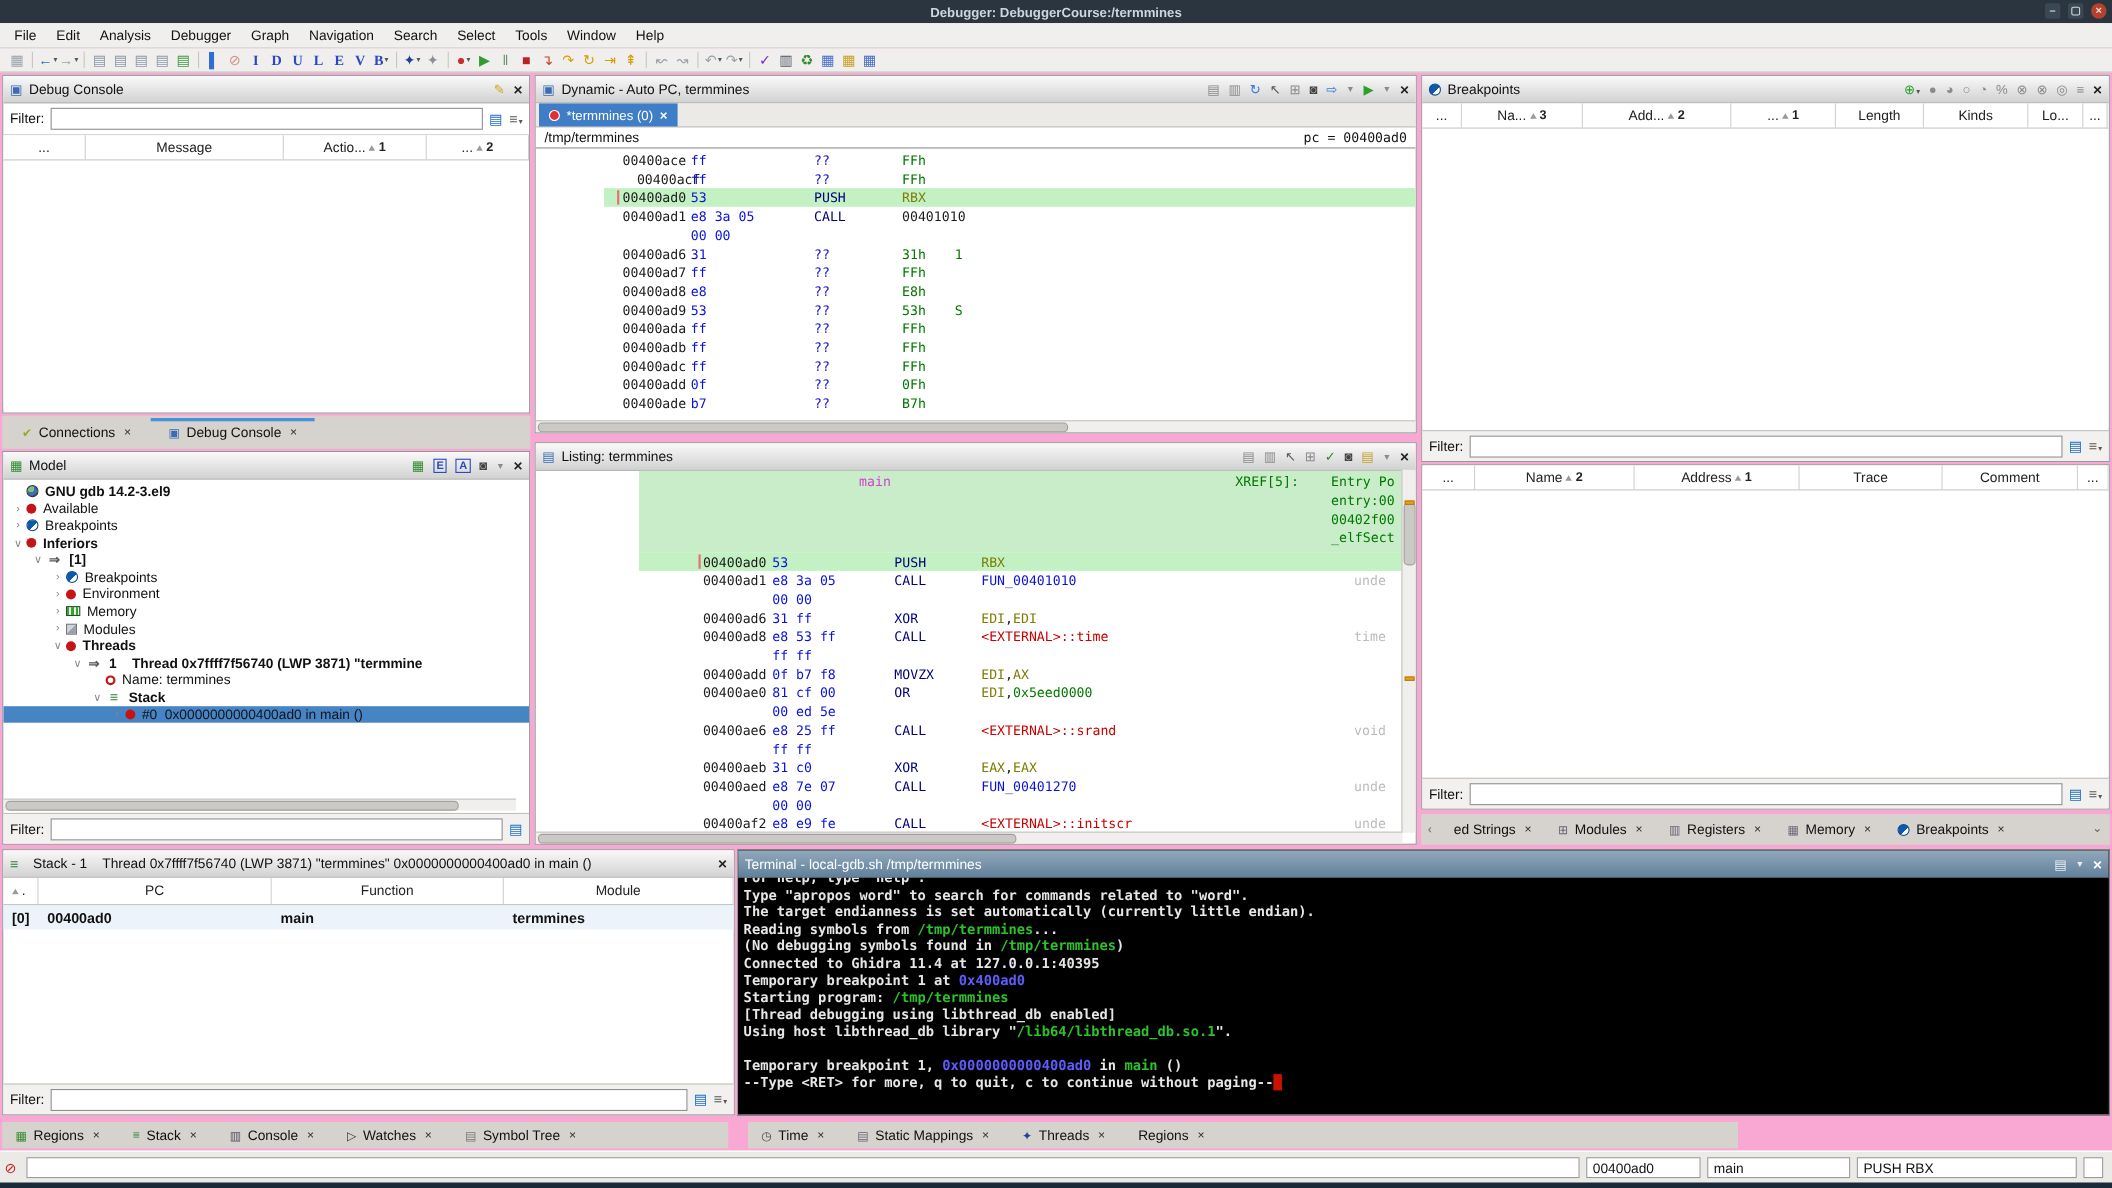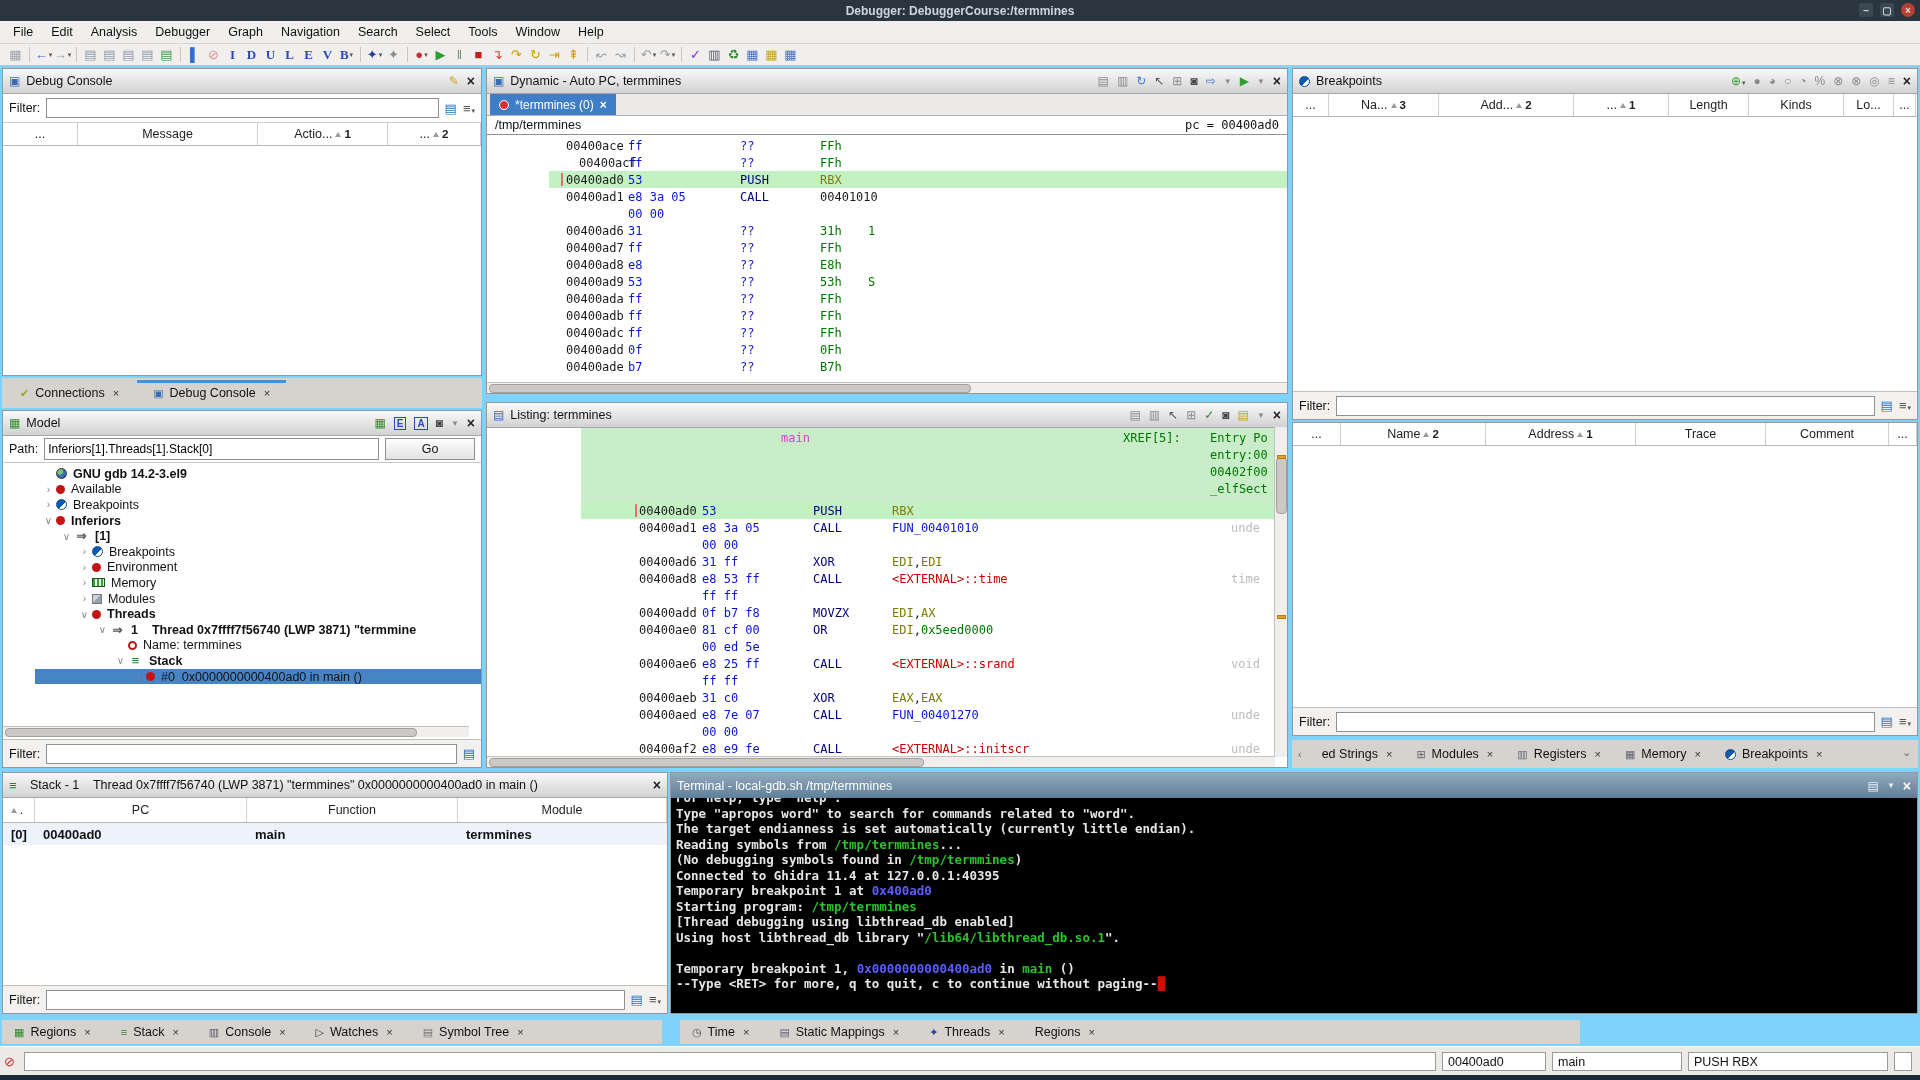--- a/index.html
+++ b/index.html
@@ -1,16 +1,16 @@
 <!DOCTYPE html>
 <html><head>
 <meta charset="utf-8">
 <style>
   html,body{margin:0;padding:0;background:#d6d3ce;}
-  #app{position:relative;width:1920px;height:1080px;overflow:hidden;background:#7dd3fc;
+  #app{position:relative;width:1920px;height:1080px;overflow:hidden;background:#f9a8d4;
        font-family:"Liberation Sans",sans-serif;font-size:12.5px;color:#111;}
   
   .titlebar{position:absolute;left:0;top:0;width:100%;height:21px;background:#2b3540;
             display:flex;align-items:center;justify-content:center;color:#cdd5dd;font-size:12px;font-weight:bold;}
   .winbtns{position:absolute;right:5px;top:3px;display:flex;gap:7px;align-items:center;}
   .winbtn{width:14px;height:14px;display:flex;align-items:center;justify-content:center;
           font-size:10px;color:#cdd5dd;background:#3a4854;border-radius:2px;}
   .winbtn.close{background:#b3412f;border-radius:50%;color:#f3d9d4;}
   .menubar{position:absolute;left:0;top:21px;width:100%;height:23px;background:#f0efed;
            border-bottom:1px solid #d5d3cf;display:flex;align-items:center;padding-left:4px;box-sizing:border-box;}
@@ -42,21 +42,21 @@
   .fic{color:#1f6fc4;font-size:13px;}
   .fic2{color:#555;font-size:13px;}
   
   .tabrow{position:absolute;display:flex;align-items:center;gap:26px;padding-left:14px;box-sizing:border-box;background:#d6d3ce;}
   .btab{display:flex;align-items:center;gap:6px;font-size:12.5px;position:relative;padding:3px 4px;}
   .btab .tclose{color:#333;font-size:11px;margin-left:2px;}
   .btab.sel::before{content:"";position:absolute;left:-12px;right:-12px;top:-3px;height:3px;background:#4a90d9;}
   .tico{font-size:11px;display:inline-flex;}
   .ti-brkc{width:11px;height:11px;border-radius:50%;background:linear-gradient(135deg,#0c5ab0 58%,#ffffff 58%);border:1px solid #0a4a95;box-sizing:border-box;}
   
-  .trow{display:flex;align-items:center;height:15.6px;white-space:pre;font-size:12.5px;margin-left:32px;}
+  .trow{display:flex;align-items:center;height:15.6px;white-space:pre;font-size:12.5px;}
   .trow.tsel{background:#4784c4;color:#10131a;}
   .tarr{width:15px;color:#888;font-size:10px;text-align:center;flex:none;}
   .tlab.b{font-weight:bold;}
   .tlab2{margin-left:14px;}
   .ti{flex:none;margin-right:6px;display:inline-flex;align-items:center;justify-content:center;}
   .ti-dot{width:9px;height:9px;border-radius:50%;background:#c41414;}
   .ti-ring{width:9px;height:9px;border-radius:50%;border:2.5px solid #c41414;background:#fff;box-sizing:border-box;}
   .ti-brk{width:11px;height:11px;border-radius:50%;background:linear-gradient(135deg,#0c5ab0 58%,#ffffff 58%);border:1px solid #0a4a95;box-sizing:border-box;}
   .ti-arr{color:#555;font-weight:bold;font-size:12px;width:15px;}
   .ti-mem{width:13px;height:9px;border:1px solid #1c521c;background:repeating-linear-gradient(90deg,#37a037 0 2px,#e0f4e0 2px 4px);box-sizing:border-box;}
@@ -319,25 +319,20 @@
       <span class="pic" style="color:#2e8b2e">▦</span>
       <span>Model</span>
       <span class="ptools">
         <span style="color:#2e8b2e">▦</span>
         <span style="color:#2b49bd;border:1px solid #2b49bd;padding:0 2px;font-size:10px;font-weight:bold">E</span>
         <span style="color:#2b49bd;border:1px solid #2b49bd;padding:0 2px;font-size:10px;font-weight:bold">A</span>
         <span style="color:#444">◙</span>
         <span class="ticaret">▼</span>
         <span class="xic">×</span>
       </span>
-    </div>
-    <div style="height:26px;display:flex;align-items:center;gap:6px;padding:0 6px;border-bottom:1px solid #c8c6c2;">
-      <span>Path:</span>
-      <input class="finput" style="height: 20px;" value="Inferiors[1].Threads[1].Stack[0]">
-      <span class="btn" style="width:88px">Go</span>
     </div>
     <div id="model-tree" style="padding-top:3px">
         <div class="trow" style="padding-left: 6px;"><span class="tarr"></span><span class="ti ti-bug"></span><span class="tlab b">GNU gdb 14.2-3.el9</span></div>
         <div class="trow" style="padding-left: 6px;"><span class="tarr">›</span><span class="ti ti-dot"></span><span class="tlab">Available</span></div>
         <div class="trow" style="padding-left: 6px;"><span class="tarr">›</span><span class="ti ti-brk"></span><span class="tlab">Breakpoints</span></div>
         <div class="trow" style="padding-left: 6px;"><span class="tarr">∨</span><span class="ti ti-dot"></span><span class="tlab b">Inferiors</span></div>
         <div class="trow" style="padding-left: 24px;"><span class="tarr">∨</span><span class="ti ti-arr">⇒</span><span class="tlab b">[1]</span></div>
         <div class="trow" style="padding-left: 42px;"><span class="tarr">›</span><span class="ti ti-brk"></span><span class="tlab">Breakpoints</span></div>
         <div class="trow" style="padding-left: 42px;"><span class="tarr">›</span><span class="ti ti-dot"></span><span class="tlab">Environment</span></div>
         <div class="trow" style="padding-left: 42px;"><span class="tarr">›</span><span class="ti ti-mem"></span><span class="tlab">Memory</span></div>

